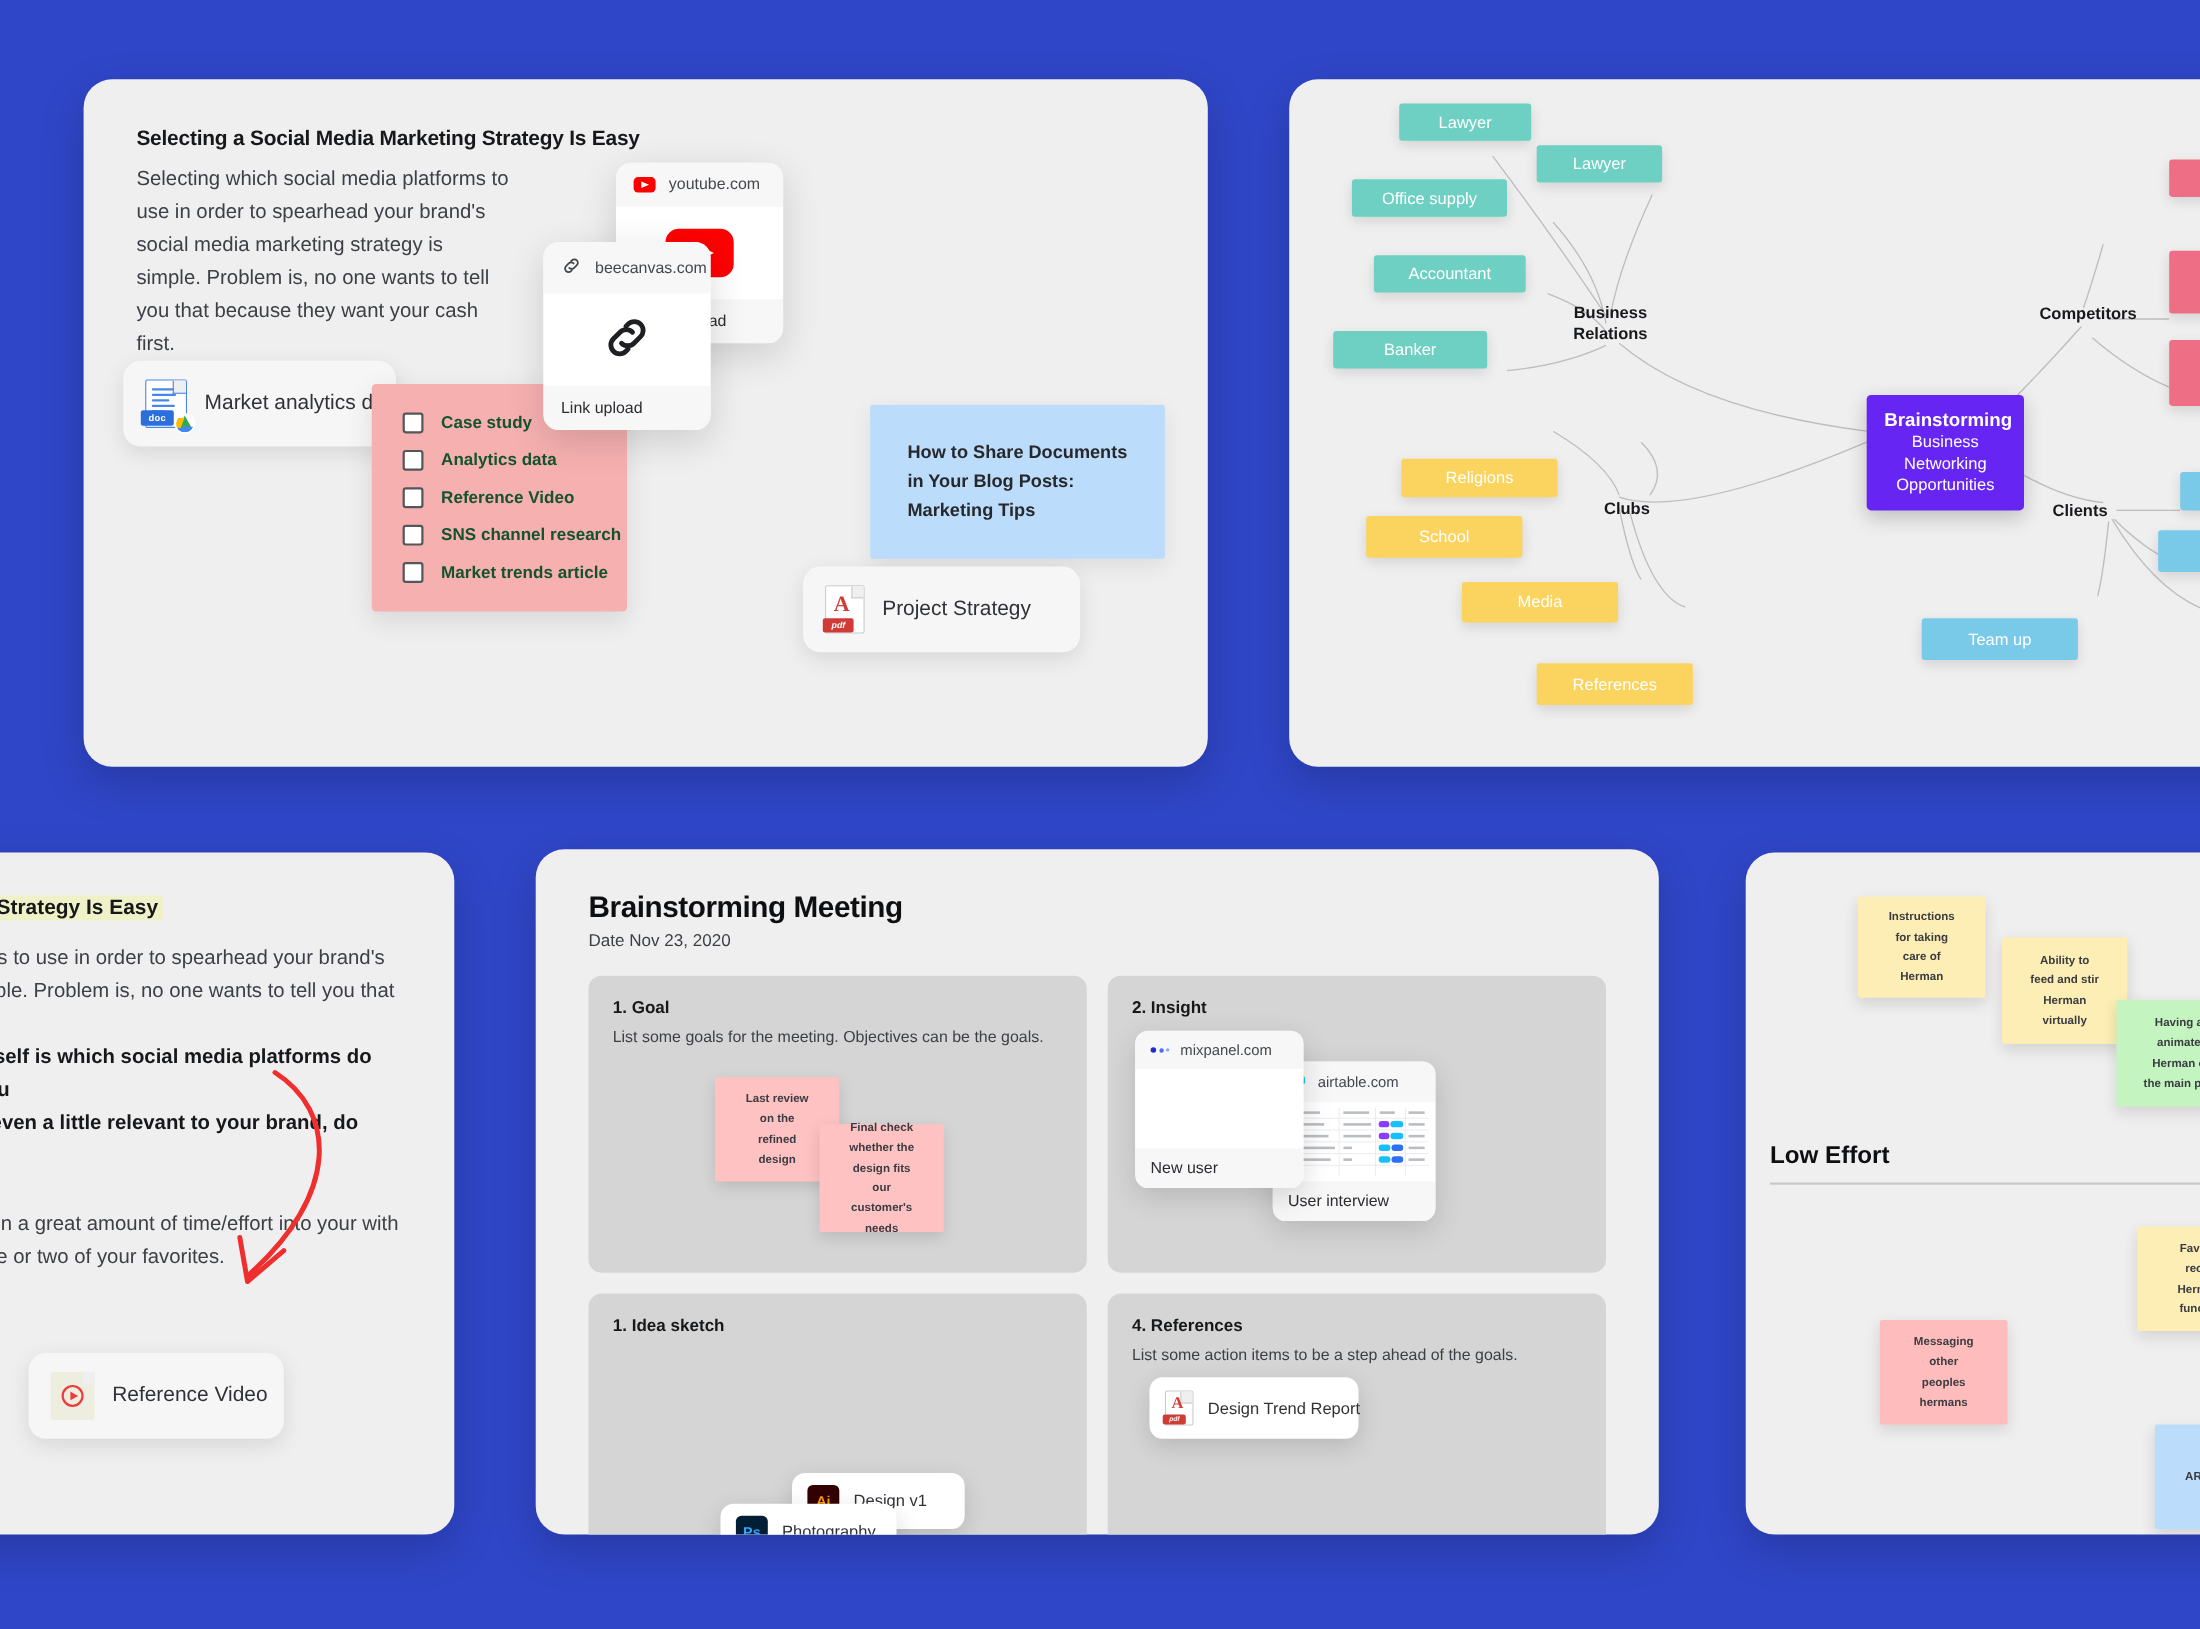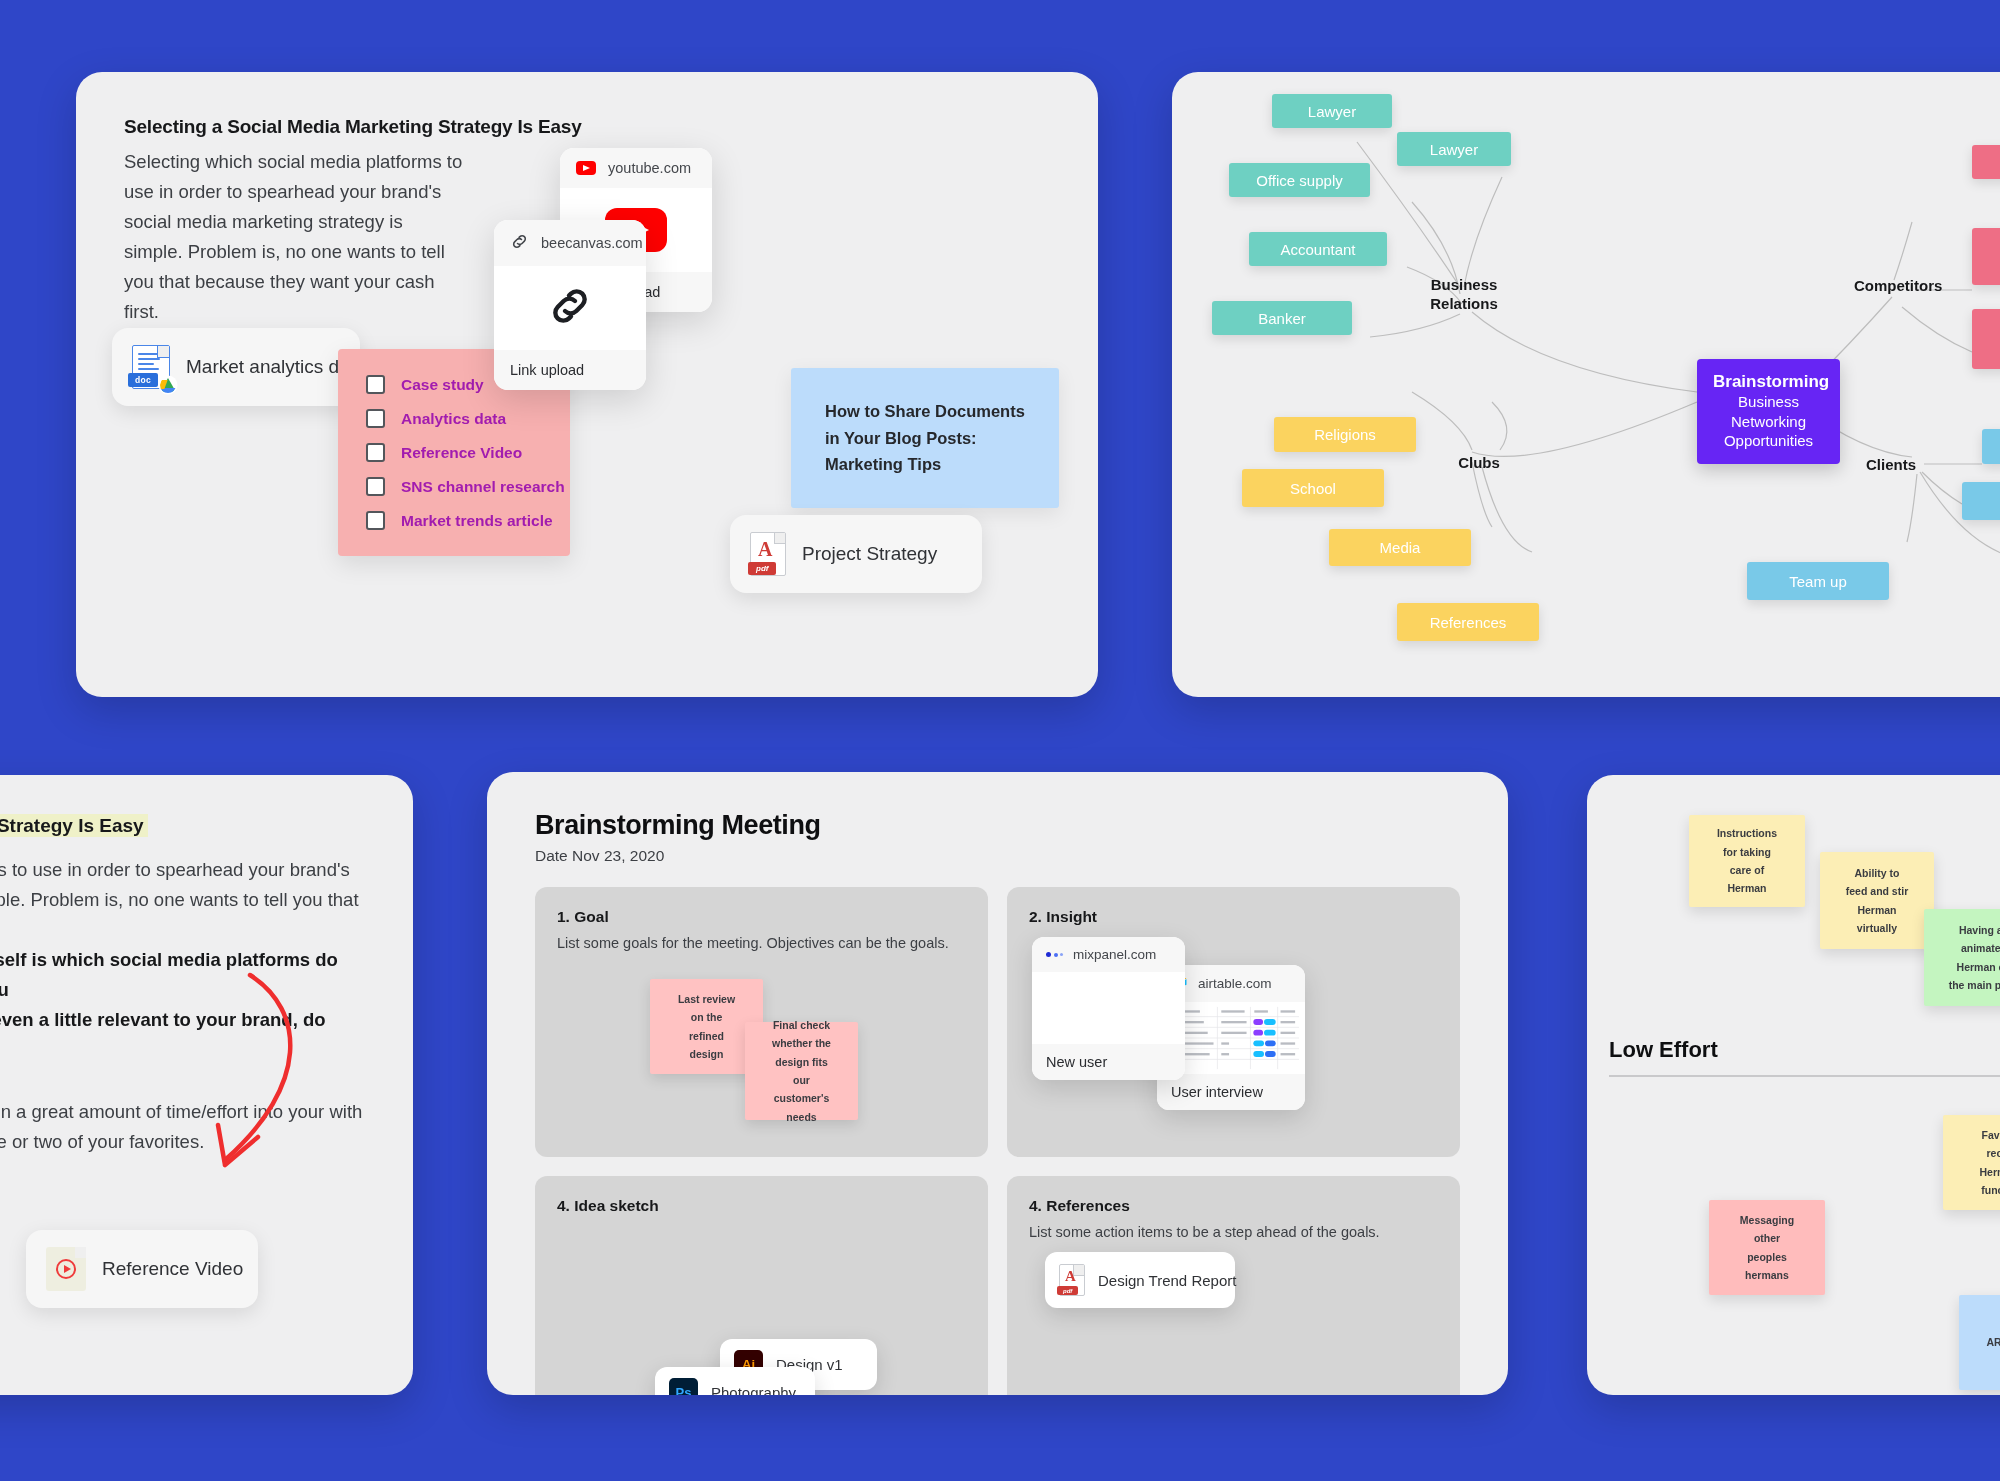--- a/index.html
+++ b/index.html
@@ -80,21 +80,21 @@
 
   
   .checklist {
     position: absolute; background: #f7b0b0; border-radius: 4px; padding: 26px 28px;
     box-shadow: 0 8px 24px rgba(0,0,0,0.10);
   }
   .checklist .row { display:flex; align-items:center; gap:16px; margin-bottom: 15px; }
   .checklist .row:last-child { margin-bottom:0; }
   .checklist .box { width:19px; height:19px; border:2.4px solid #53565b; border-radius:3px;
     background:#fff; flex:none; }
-  .checklist .txt { font-size:15.5px; font-weight:bold; color:#a21caf; white-space:nowrap;}
+  .checklist .txt { font-size:15.5px; font-weight:bold; color:#14532d; white-space:nowrap;}
 
   
   .link-card {
     position:absolute; background:#fff; border-radius:14px; overflow:hidden;
     box-shadow: 0 10px 34px rgba(0,0,0,0.14);
   }
   .link-card .lc-head { display:flex; align-items:center; gap:12px; padding:12px 16px;
     background:#f7f7f7; font-size:14.5px; color:#44474c; }
   .link-card .lc-body { background:#fff; display:flex; align-items:center; justify-content:center; }
   .link-card .lc-foot { padding:12px 16px; background:#f7f7f7; font-size:14.5px; color:#2b2d31; }
@@ -458,21 +458,21 @@
               <i style="width:3px;height:3px;border-radius:50%;background:#8aa4f7;display:block;"></i>
             </span>
             <span>mixpanel.com</span>
           </div>
           <div style="height:72px;background:#fff;"></div>
           <div class="mf">New user</div>
         </div>
       </div>
 
       <div class="mt-sec">
-        <h4>4. Idea sketch</h4>
+        <h4>1. Idea sketch</h4>
 
 
         <div class="chip2" style="left:185px; top:163px; width:157px;">
           <span class="app-ico" style="background:#330000;color:#ff9a00;">Ai</span>
           <span class="t">Design v1</span>
         </div>
 
         <div class="chip2" style="left:120px; top:191px; width:160px;">
           <span class="app-ico" style="background:#001e36;color:#31a8ff;">Ps</span>
           <span class="t">Photography</span>

